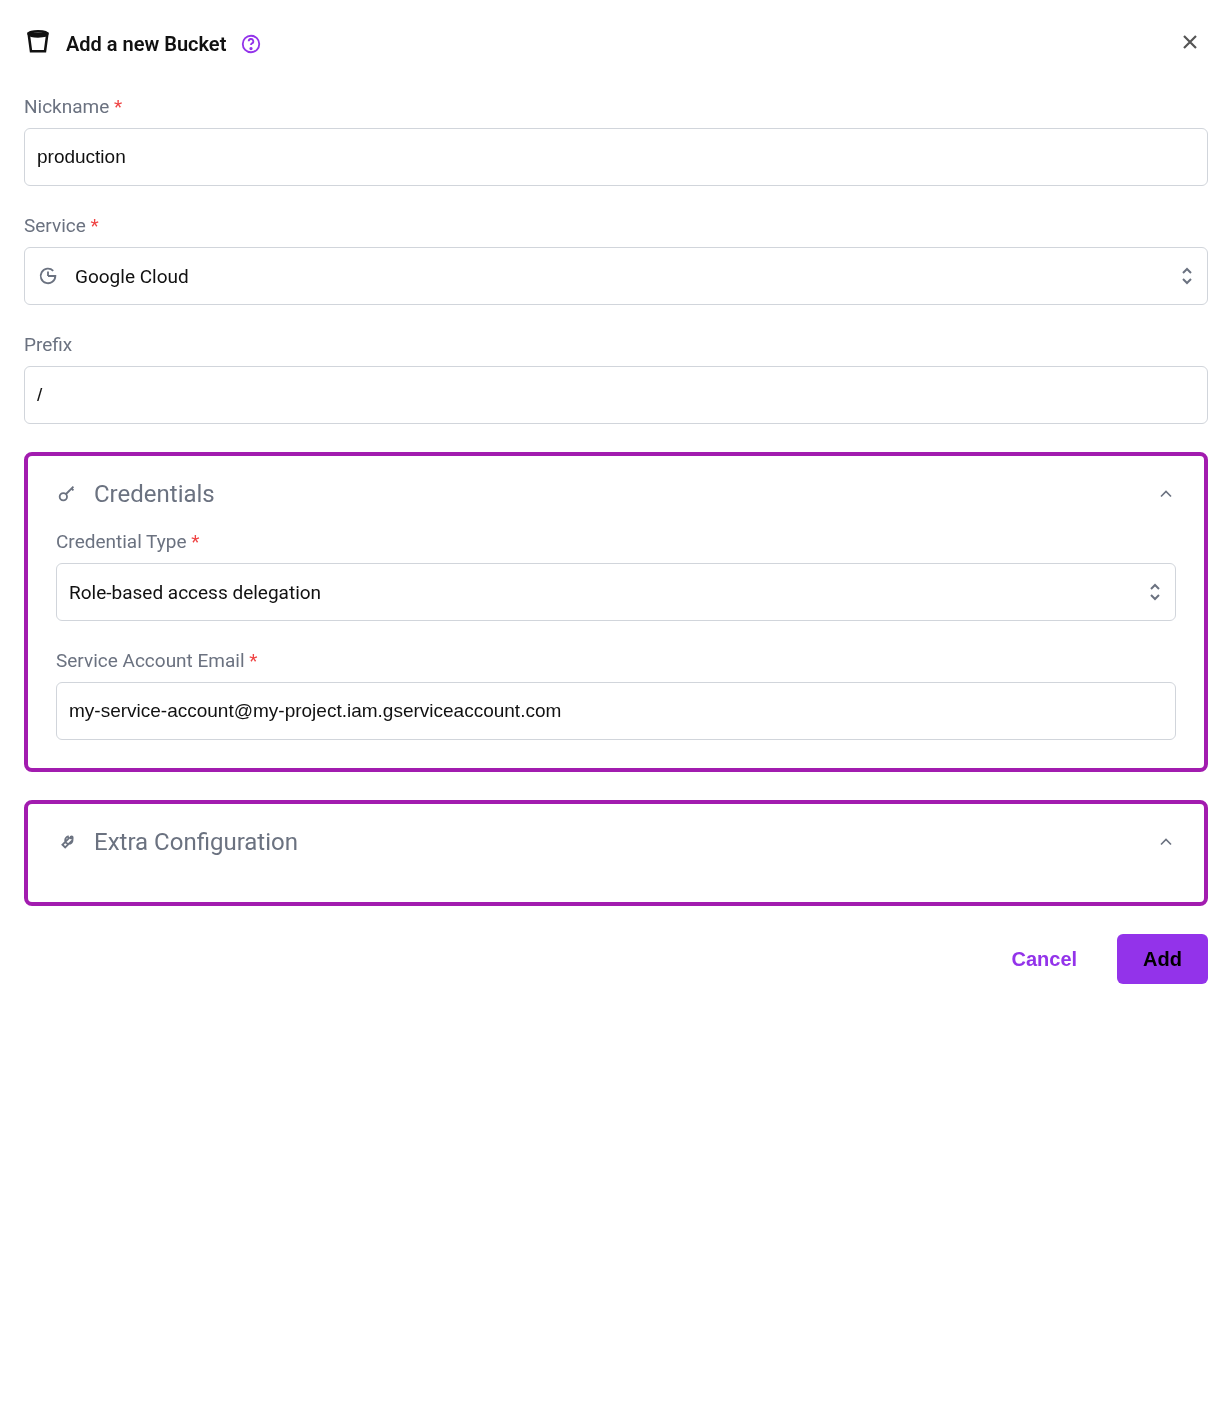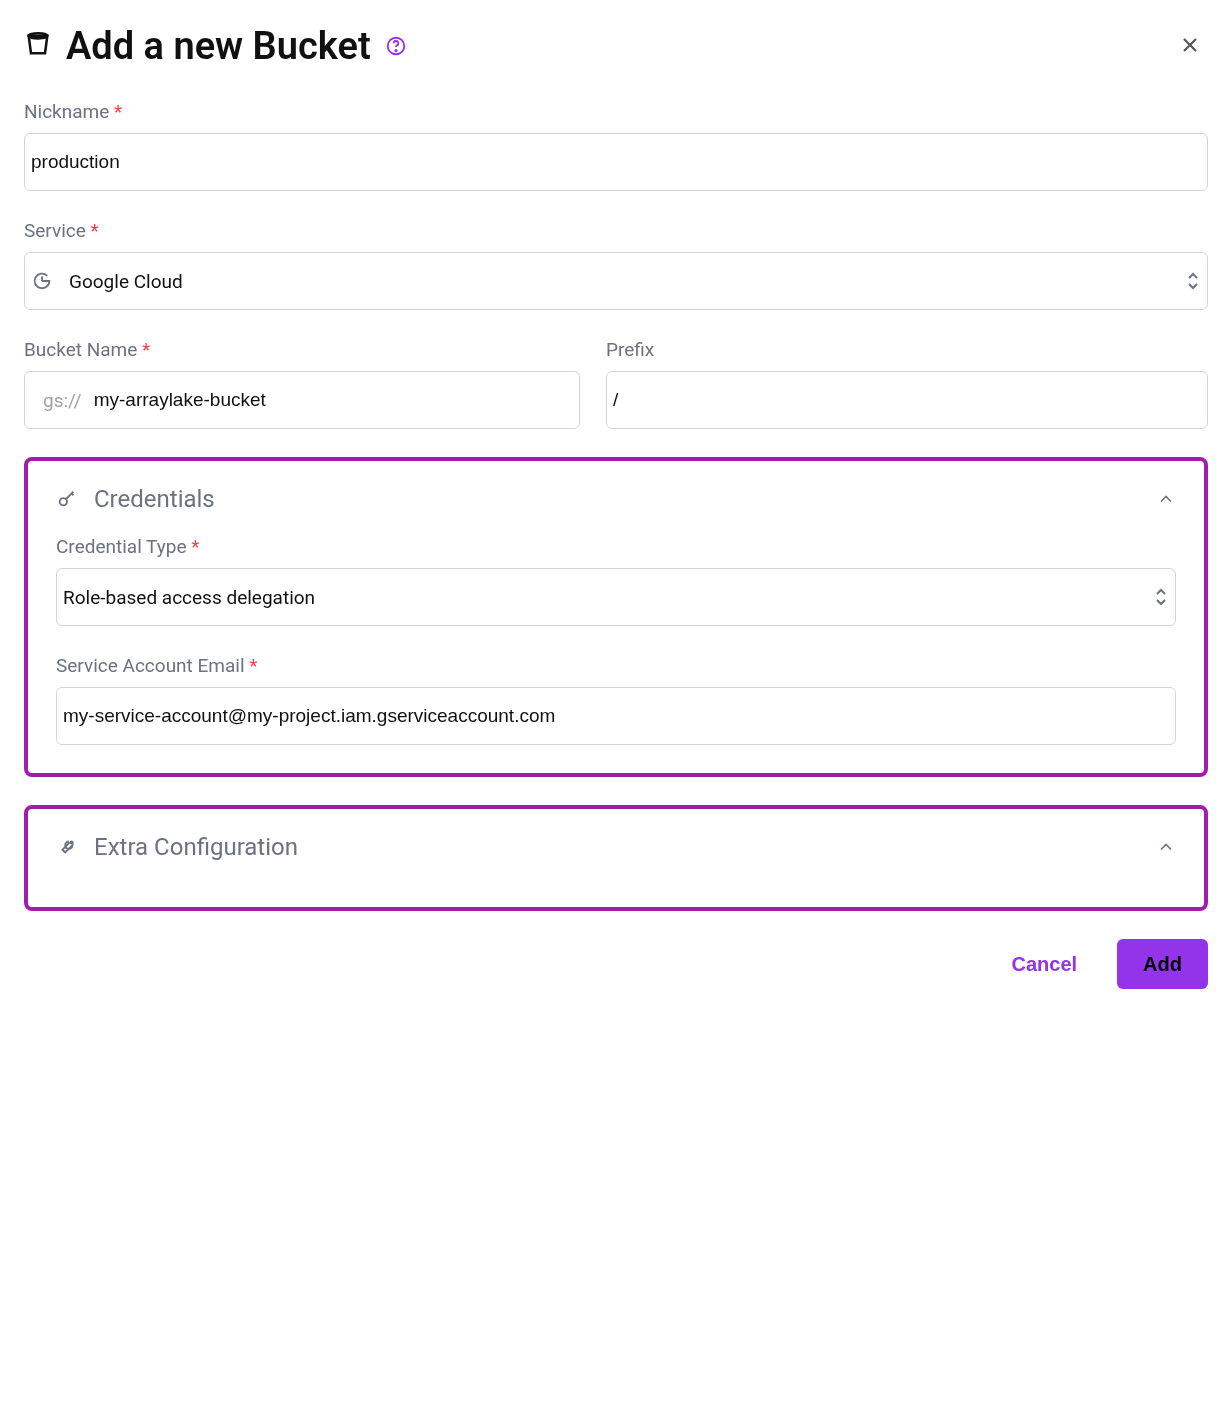--- a/index.html
+++ b/index.html
@@ -16,21 +16,21 @@
     align-items: center;
     justify-content: space-between;
     margin-bottom: 32px;
   }
   .header-left {
     display: flex;
     align-items: center;
     gap: 14px;
   }
   .page-title {
-    font-size: 38px;
+    font-size: 20px;
     font-weight: 600;
     color: #111;
   }
   .help-icon {
     display: inline-flex;
     align-items: center;
     justify-content: center;
     color: #9333ea;
   }
   .close-btn {
@@ -48,21 +48,21 @@
     color: #6b7280;
     margin-bottom: 10px;
     display: block;
   }
   .req { color: #ef4444; }
   .input, .select {
     width: 100%;
     height: 58px;
     border: 1px solid #d1d5db;
     border-radius: 6px;
-    padding: 0 6px;
+    padding: 0 12px;
     font-size: 19px;
     color: #111;
     background: #fff;
   }
   .input::placeholder { color: #9ca3af; }
   .select {
     display: flex;
     align-items: center;
     justify-content: space-between;
     cursor: pointer;
@@ -204,30 +204,20 @@
       <svg width="16" height="20" viewBox="0 0 16 20" fill="none" stroke="currentColor" stroke-width="2">
         <path d="M4 7l4-4 4 4"></path>
           <path d="M4 13l4 4 4-4"></path>
       </svg>
     </span>
   </div>
 </div>
 
 <div class="row-2 field">
   <div>
-    <label class="field-label">
-      <span partial="">Bucket Name</span>
-      <span class="req">*</span>
-    </label>
-    <div class="input-group">
-      <span class="input-prefix">gs://</span>
-      <input type="text" value="my-arraylake-bucket" style="">
-    </div>
-  </div>
-  <div>
     <label class="field-label">Prefix</label>
     <input class="input" type="text" value="/" style="">
   </div>
 </div>
 
 <div class="panel">
   <div class="panel-header">
     <div class="panel-header-left">
       <span class="panel-icon">
         <svg width="22" height="22" viewBox="0 0 24 24" fill="none" stroke="currentColor" stroke-width="2">

